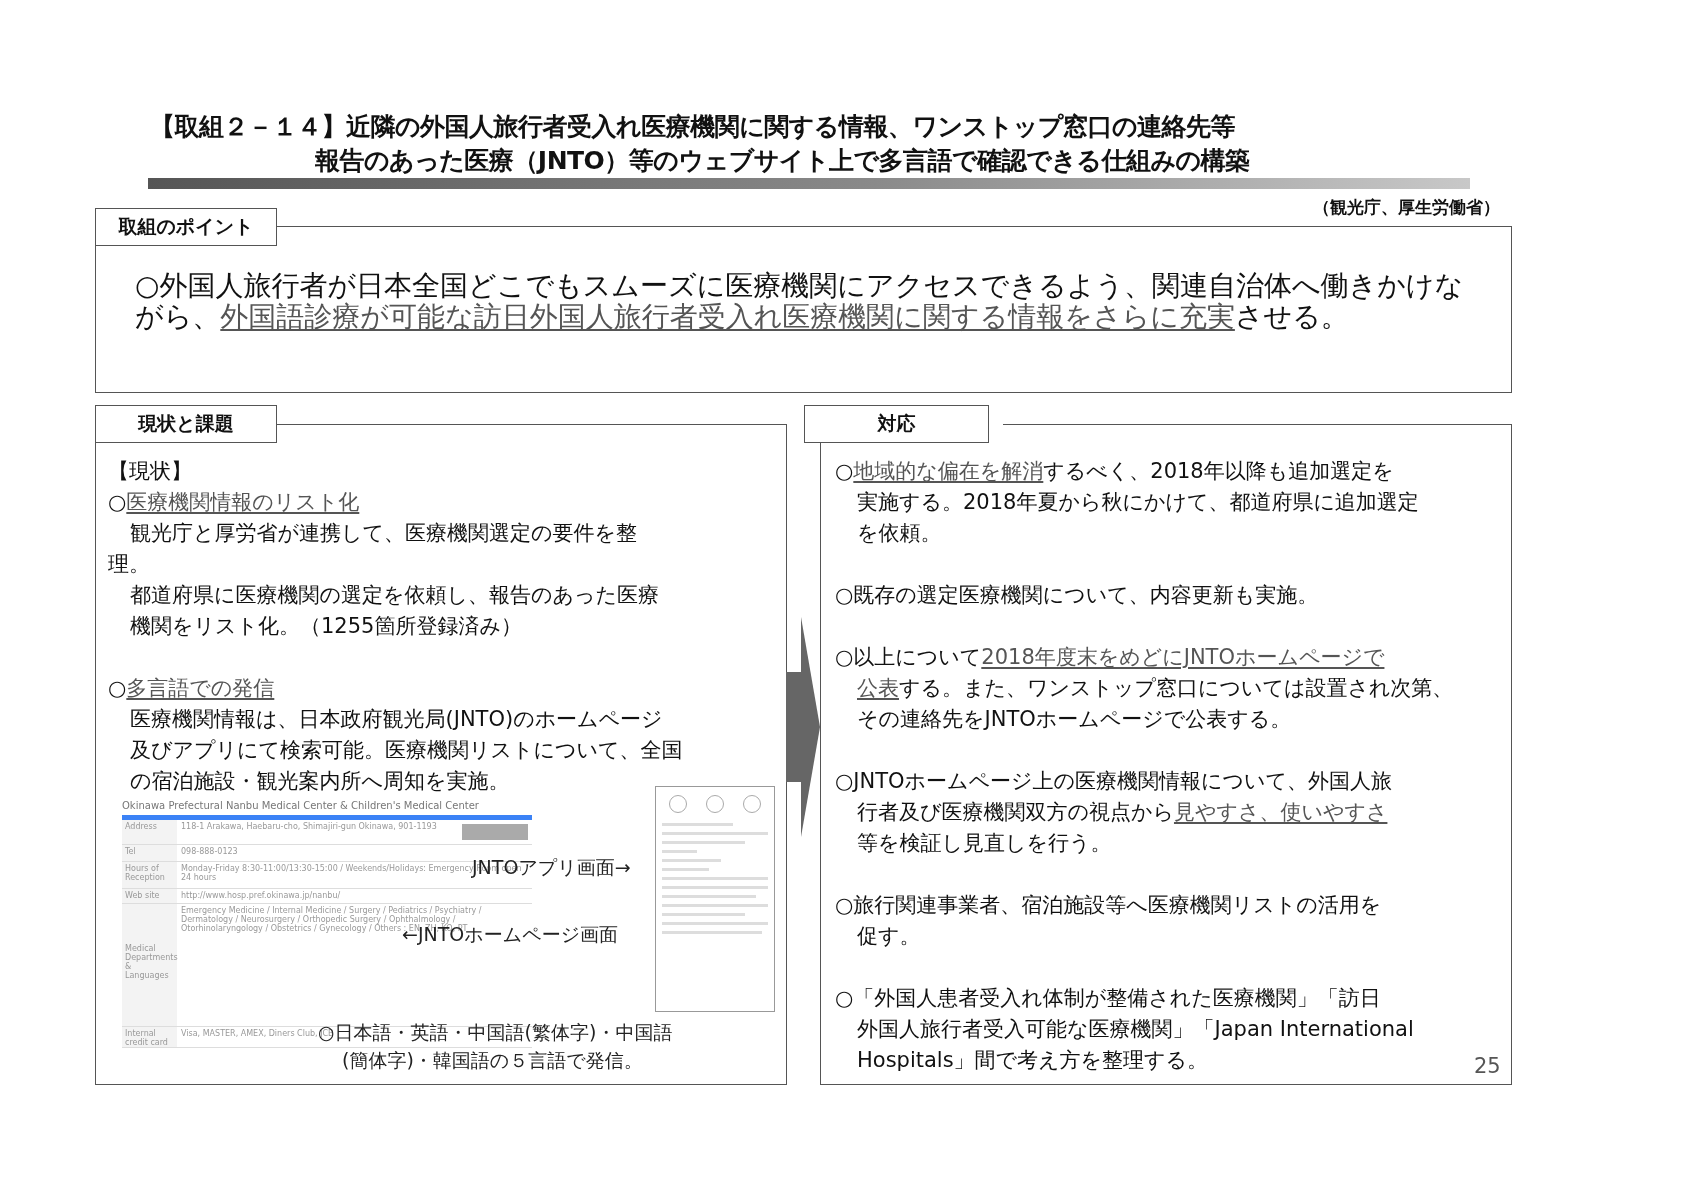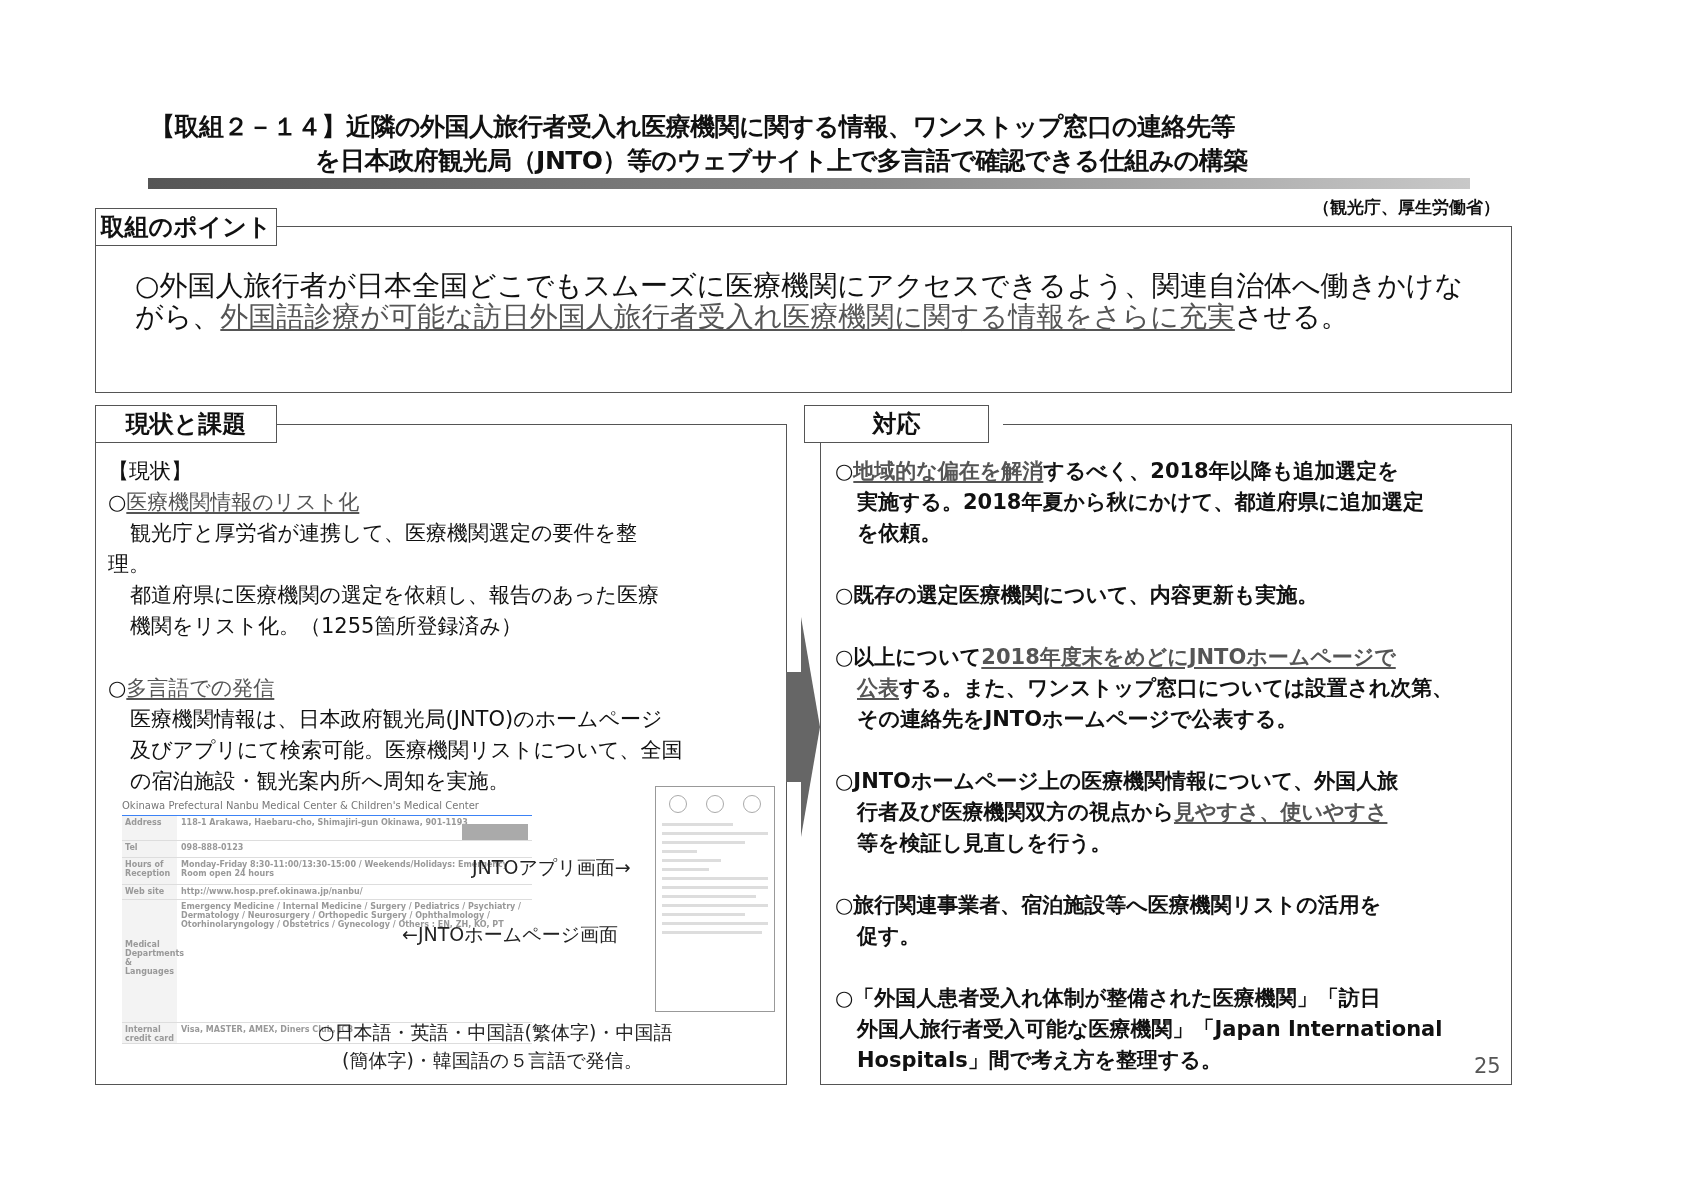--- a/index.html
+++ b/index.html
@@ -17,21 +17,21 @@
   .title-bar {
     position: absolute; left: 148px; top: 178px; width: 1322px; height: 11px;
     background: linear-gradient(to right, #555 0%, #8a8a8a 55%, #c8c8c8 100%);
   }
   .ministry {
     position: absolute; right: 195px; top: 196px; font-size: 17px; font-weight: bold; white-space: nowrap; font-family: Liberation Serif, serif;
   }
   .box { position: absolute; border: 1.5px solid #555; background: #fff; }
   .box-tab {
     position: absolute; background: #fff; border: 1.5px solid #555;
-    font-weight: bold; font-size: 24px; display: flex; align-items: center; justify-content: center;
+    font-weight: bold; font-size: 19px; display: flex; align-items: center; justify-content: center;
   }
   .point-box { left: 95px; top: 226px; width: 1415px; height: 166px; border-top: none; }
   .point-topline { position: absolute; left: 275px; top: 226px; width: 1237px; height: 0; border-top: 1.5px solid #555; }
   .point-tab { left: 95px; top: 208px; width: 180px; height: 36px; }
   .point-text {
     position: absolute; left: 135px; top: 270px; width: 1340px; font-size: 28px; line-height: 31px;
   }
   .u { text-decoration: underline; color: #555; text-underline-offset: 3px; }
 
   .left-box { left: 95px; top: 424px; width: 690px; height: 660px; border-top: none; }
@@ -39,29 +39,29 @@
   .left-tab { left: 95px; top: 405px; width: 180px; height: 36px; }
   .right-box { left: 820px; top: 424px; width: 690px; height: 660px; border-top: none; }
   .right-topline { position: absolute; left: 1003px; top: 424px; width: 509px; border-top: 1.5px solid #555; }
   .right-tab { left: 788px; top: 405px; width: 183px; height: 36px; margin-left: 16px; }
 
   .left-text { position: absolute; left: 108px; top: 456px; width: 670px; font-size: 21px; line-height: 31px; }
   .left-text p { margin: 0; }
   .indent { padding-left: 22px; }
   .gap { height: 31px; }
 
-  .right-text { position: absolute; left: 835px; top: 456px; width: 665px; font-size: 21px; line-height: 31px; font-weight: bold; }
+  .right-text { position: absolute; left: 835px; top: 456px; width: 665px; font-size: 21px; line-height: 31px; }
   .right-text .item { margin-bottom: 31px; }
   .right-text .item p { margin: 0; }
 
   .arrow { position: absolute; left: 786px; top: 617px; width: 34px; height: 220px; }
 
   .web-shot { position: absolute; left: 122px; top: 800px; width: 410px; height: 250px; font-size: 8px; color: #999; }
   .web-title { font-size: 10px; color: #777; white-space: nowrap; margin-bottom: 4px; }
-  .web-table { border-top: 1px solid #3b82f6; font-weight: bold; }
+  .web-table { border-top: 5px solid #3b82f6; }
   .web-row { display: flex; border-bottom: 1px solid #ddd; }
   .web-row .k { width: 55px; background: #f3f3f3; padding: 2px 3px; box-sizing: border-box; }
   .web-row .v { flex: 1; padding: 2px 4px; }
   .web-btn { position: absolute; left: 340px; top: 24px; width: 66px; height: 16px; background: #aaa; }
 
   .app-shot { position: absolute; left: 655px; top: 786px; width: 118px; height: 224px; border: 1.5px solid #999; font-size: 6px; color: #999; background: #fff; }
   .app-icons { display: flex; justify-content: space-around; padding: 8px 4px 4px 4px; }
   .app-ic { width: 16px; height: 16px; border: 1px solid #aaa; border-radius: 50%; }
   .app-line { height: 3px; background: #ddd; margin: 6px 6px; }
 
@@ -73,21 +73,21 @@
 
   .page-num { position: absolute; left: 1474px; top: 1054px; font-size: 21px; color: #555; }
 </style>
 </head>
 <body>
 
 <div class="page">
 
   <div class="title">
     <span class="l1">【取組２－１４】近隣の外国人旅行者受入れ医療機関に関する情報、ワンストップ窓口の連絡先等</span>
-    <span class="l2">を日本政府観光局（JNTO）等のウェブサイト上で多言語で確認できる仕組みの構築</span>
+    <span class="l2">報告のあった医療（JNTO）等のウェブサイト上で多言語で確認できる仕組みの構築</span>
   </div>
   <div class="title-bar"></div>
   <div class="ministry">（観光庁、厚生労働省）</div>
 
   <div class="box point-box"></div>
   <div class="point-topline"></div>
   <div class="box-tab point-tab">取組のポイント</div>
   <div class="point-text">
     <span>○外国人旅行者が日本全国どこでもスムーズに医療機関にアクセスできるよう、関連自治体へ働きかけながら、</span><span class="u">外国語診療が可能な訪日外国人旅行者受入れ医療機関に関する情報をさらに充実</span><span>させる。</span>
   </div>

